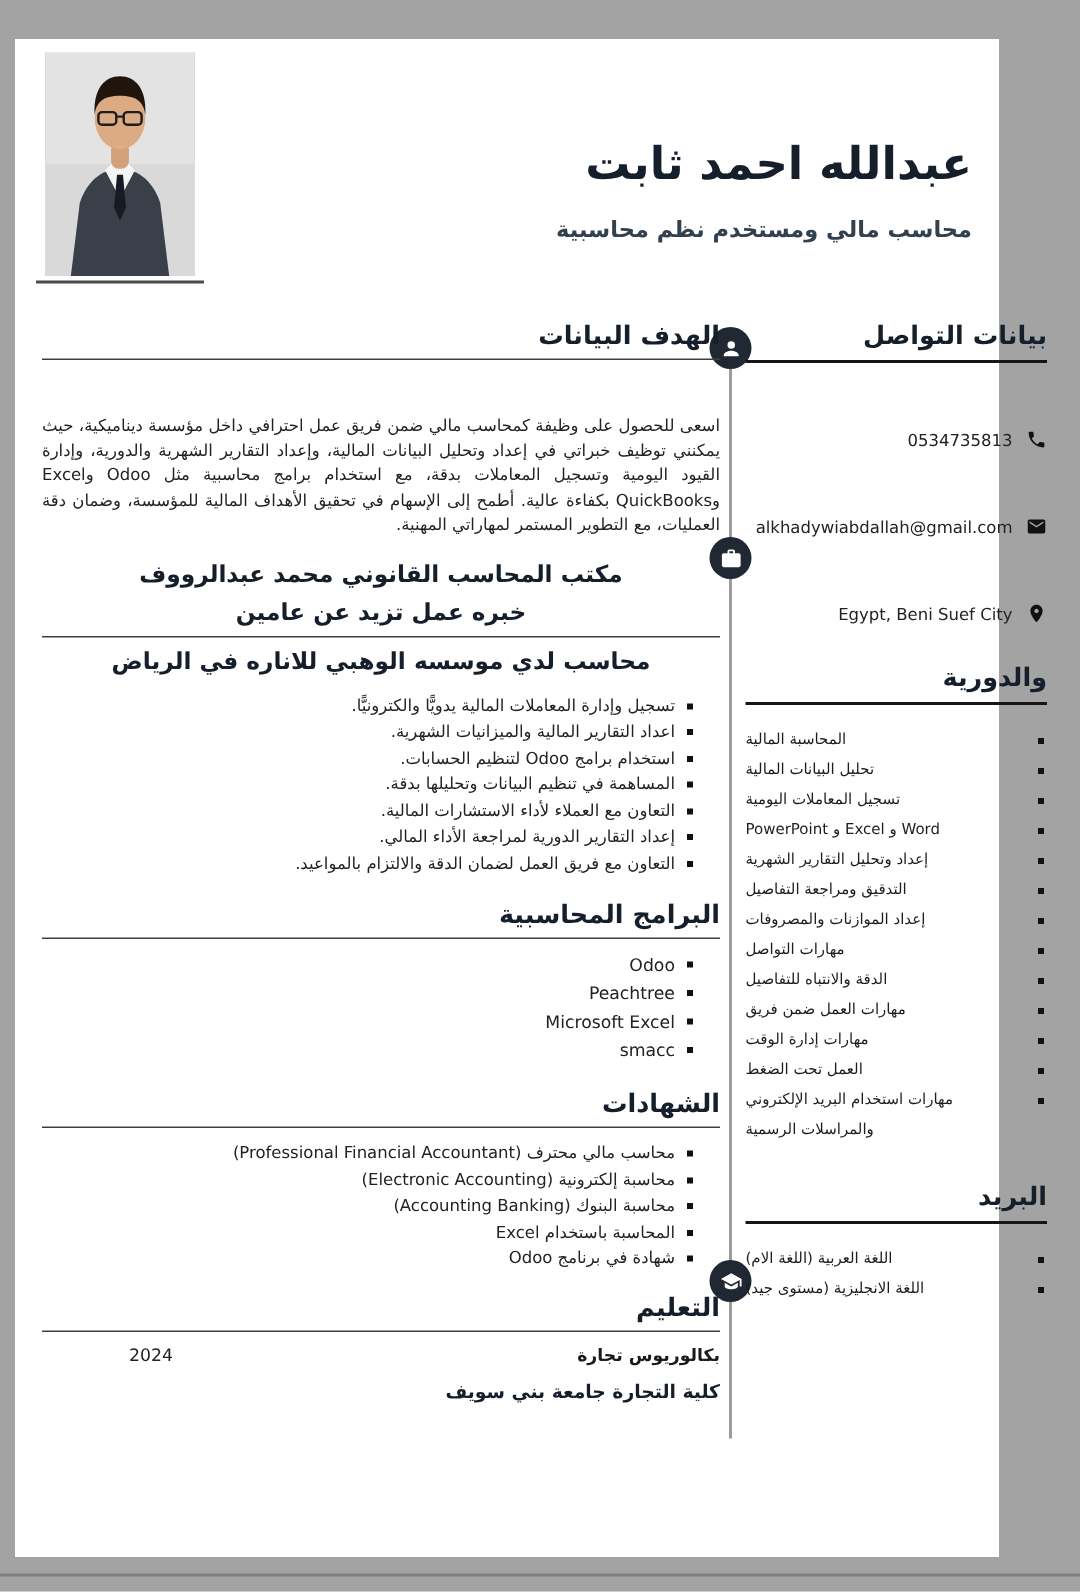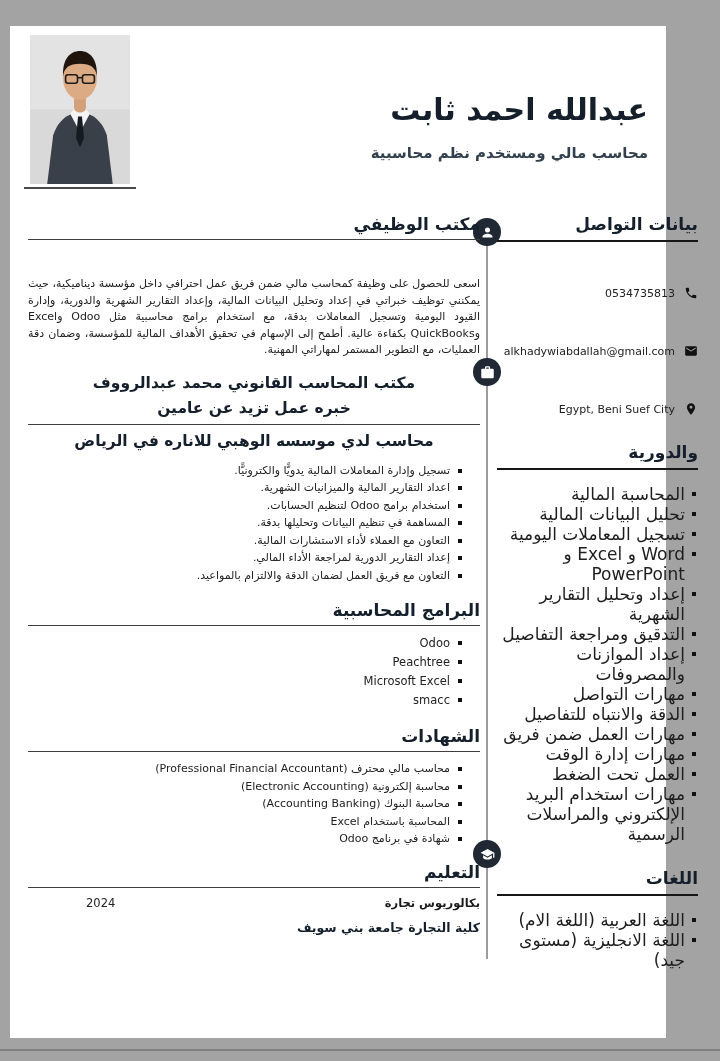--- a/index.html
+++ b/index.html
@@ -52,22 +52,22 @@
   .side-title {
     font-size:17px; font-weight:bold; color:#141f2b; text-align:right;
     padding-bottom:6px; border-bottom:2px solid #161616; margin-bottom:14px;
   }
   .contact-row { display:flex; align-items:center; gap:9px; margin-bottom:13px;margin-top:44px; }
   .contact-row svg { width:14px; height:14px; fill:#111111; flex:0 0 auto; }
   .contact-text { font-size:11px; color:#222; direction:ltr; text-align:right; word-break:break-all; }
 
   ul.dotted { list-style:none; }
   ul.dotted li {
-    position:relative; padding-right:13px; font-size:17px; line-height:20px;
-    text-align:right; color:#1d1d1d;
+    position:relative; padding-right:13px; font-size:10px; line-height:20px;
+    text-align:left; color:#1d1d1d;
   }
   ul.dotted li::before {
     content:""; position:absolute; right:2px; top:8px; width:4px; height:4px; background:#111;
   }
   .skills-gap { margin-top:26px; }
   .lang-gap { margin-top:22px; }
 
   
   .main { position:absolute; left:18px; top:188px; width:452px; }
   .section-title { font-size:17px; font-weight:bold; color:#141f2b; text-align:right; }
@@ -181,33 +181,33 @@
         <li>مهارات التواصل</li>
         <li>الدقة والانتباه للتفاصيل</li>
         <li>مهارات العمل ضمن فريق</li>
         <li>مهارات إدارة الوقت</li>
         <li>العمل تحت الضغط</li>
         <li>مهارات استخدام البريد الإلكتروني والمراسلات الرسمية</li>
       </ul>
     </div>
 
     <div class="side-section lang-gap">
-      <div class="side-title">اللغات</div>
+      <div class="side-title">البريد</div>
       <ul class="dotted">
         <li>اللغة العربية (اللغة الام)</li>
         <li>اللغة الانجليزية (مستوى جيد)</li>
       </ul>
     </div>
 
   </aside>
 
   <main class="main">
 
     <section>
-      <div class="section-title">مكتب الوظيفي</div>
+      <div class="section-title">الهدف البيانات</div>
       <div class="rule"></div>
       <p class="objective-text">اسعى للحصول على وظيفة كمحاسب مالي ضمن فريق عمل احترافي داخل مؤسسة ديناميكية، حيث يمكنني توظيف خبراتي في إعداد وتحليل البيانات المالية، وإعداد التقارير الشهرية والدورية، وإدارة القيود اليومية وتسجيل المعاملات بدقة، مع استخدام برامج محاسبية مثل Odoo وExcel وQuickBooks بكفاءة عالية. أطمح إلى الإسهام في تحقيق الأهداف المالية للمؤسسة، وضمان دقة العمليات، مع التطوير المستمر لمهاراتي المهنية.</p>
     </section>
 
     <section class="experience">
       <div class="exp-line">مكتب المحاسب القانوني محمد عبدالرووف</div>
       <div class="exp-line exp-duration">خبره عمل تزيد عن عامين</div>
       <div class="exp-line">محاسب لدي موسسه الوهبي للاناره في الرياض</div>
       <ul class="main-list">
         <li>تسجيل وإدارة المعاملات المالية يدويًّا والكترونيًّا.</li>

